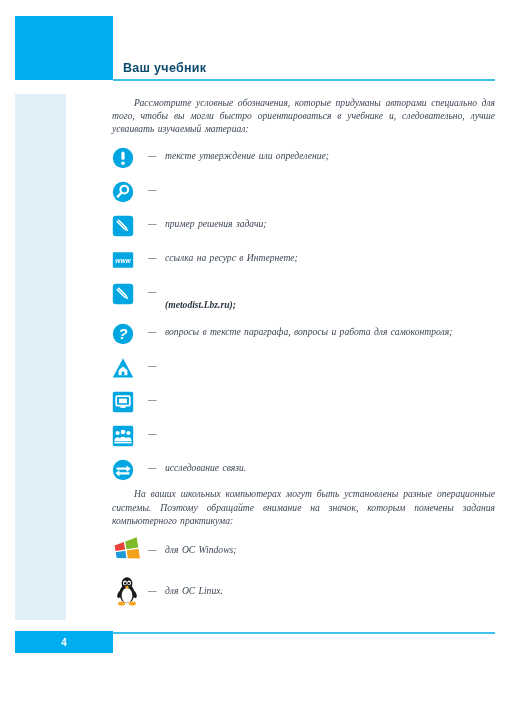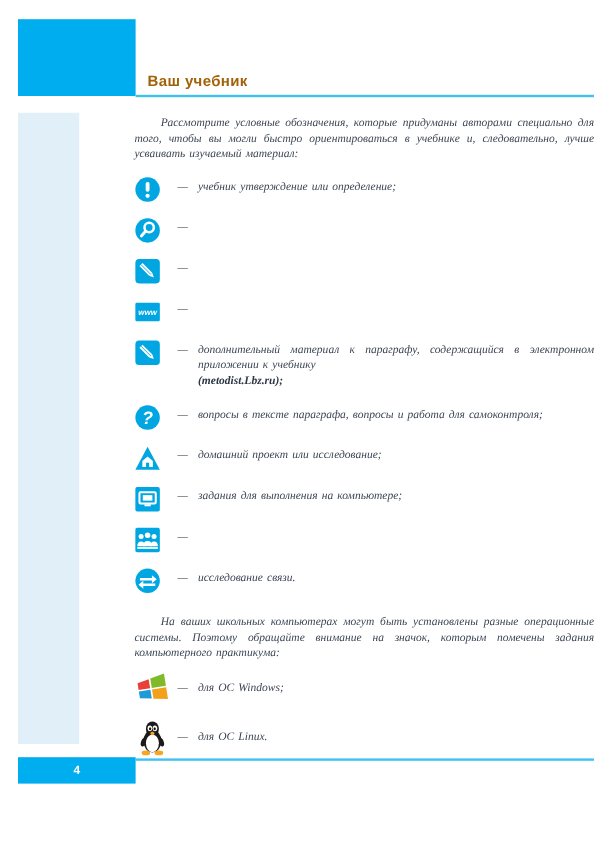--- a/index.html
+++ b/index.html
@@ -24,21 +24,21 @@
     height: 64px;
     background: #00ADEE;
   }
   .header-title {
     position: absolute;
     left: 123px;
     top: 61px;
     font-family: "Liberation Sans", sans-serif;
     font-weight: bold;
     font-size: 12.5px;
-    color: #a16207;
+    color: #0c4a6e;
     letter-spacing: 0.3px;
     white-space: nowrap;
   }
   .header-rule {
     position: absolute;
     left: 113px;
     top: 79px;
     width: 382px;
     height: 2px;
     background: #3FC2F0;
@@ -208,21 +208,21 @@
 
     <li class="legend-item">
       <span class="ico-cell">
         <svg class="ico" viewBox="0 0 22 22" xmlns="http://www.w3.org/2000/svg">
           <circle cx="11" cy="11" r="10.2" fill="#00A6E2"></circle>
           <rect x="9.4" y="4.6" width="3.2" height="8.2" rx="1.6" fill="#ffffff"></rect>
           <circle cx="11" cy="16.2" r="1.8" fill="#ffffff"></circle>
         </svg>
       </span>
       <span class="dash">—</span>
-      <span class="legend-text">учебник утверждение или определение;</span>
+      <span class="legend-text">тексте утверждение или определение;</span>
     </li>
 
     <li class="legend-item">
       <span class="ico-cell">
         <svg class="ico" viewBox="0 0 22 22" xmlns="http://www.w3.org/2000/svg">
           <circle cx="11" cy="11" r="10.2" fill="#00A6E2"></circle>
           <circle cx="12.3" cy="8.6" r="3.9" fill="none" stroke="#ffffff" stroke-width="2.1"></circle>
           <line x1="9.3" y1="11.7" x2="5.8" y2="15.6" stroke="#ffffff" stroke-width="2.4" stroke-linecap="round"></line>
         </svg>
       </span>
@@ -234,45 +234,47 @@
         <svg class="ico" viewBox="0 0 22 22" xmlns="http://www.w3.org/2000/svg">
           <rect x="0.8" y="0.8" width="20.4" height="20.4" rx="3.2" fill="#00A6E2"></rect>
           <g transform="rotate(-45 11 11)">
             <rect x="9.2" y="3.2" width="3.6" height="11.4" fill="#ffffff"></rect>
             <polygon points="9.2,14.6 12.8,14.6 11,18.4" fill="#ffffff"></polygon>
             <line x1="11" y1="3.2" x2="11" y2="14.6" stroke="#00A6E2" stroke-width="0.7"></line>
           </g>
         </svg>
       </span>
       <span class="dash">—</span>
+      <span class="legend-text">пример решения задачи;</span>
     </li>
 
     <li class="legend-item">
       <span class="ico-cell">
         <svg class="ico" viewBox="0 0 22 22" xmlns="http://www.w3.org/2000/svg">
           <rect x="0.8" y="3.2" width="20.4" height="15.6" rx="1.2" fill="#00A6E2"></rect>
           <text x="11" y="13.9" font-family="Liberation Sans, sans-serif" font-size="6.6" font-weight="bold" fill="#ffffff" text-anchor="middle">www</text>
         </svg>
       </span>
       <span class="dash">—</span>
+      <span class="legend-text">ссылка на ресурс в Интернете;</span>
     </li>
 
     <li class="legend-item">
       <span class="ico-cell">
         <svg class="ico" viewBox="0 0 22 22" xmlns="http://www.w3.org/2000/svg">
           <rect x="0.8" y="0.8" width="20.4" height="20.4" rx="3.2" fill="#00A6E2"></rect>
           <g transform="rotate(-45 11 11)">
             <rect x="9.2" y="3.2" width="3.6" height="11.4" fill="#ffffff"></rect>
             <polygon points="9.2,14.6 12.8,14.6 11,18.4" fill="#ffffff"></polygon>
             <line x1="11" y1="3.2" x2="11" y2="14.6" stroke="#00A6E2" stroke-width="0.7"></line>
           </g>
         </svg>
       </span>
       <span class="dash">—</span>
-      <span class="legend-text"><span>дополнительный материал к параграфу, содержащийся в электронном приложении к учебнику</span>
+      <span class="legend-text">
         <br><b>(metodist.Lbz.ru);</b></span>
     </li>
 
     <li class="legend-item">
       <span class="ico-cell">
         <svg class="ico" viewBox="0 0 22 22" xmlns="http://www.w3.org/2000/svg">
           <circle cx="11" cy="11" r="10.2" fill="#00A6E2"></circle>
           <text x="11" y="16.3" font-family="Liberation Sans, sans-serif" font-size="15" font-weight="bold" fill="#ffffff" text-anchor="middle">?</text>
         </svg>
       </span>
@@ -282,34 +284,32 @@
 
     <li class="legend-item">
       <span class="ico-cell">
         <svg class="ico" viewBox="0 0 22 22" xmlns="http://www.w3.org/2000/svg">
           <polygon points="11,1.2 21.2,20.4 0.8,20.4" fill="#00A6E2"></polygon>
           <polygon points="11,9.4 15.4,13.2 15.4,18.2 6.6,18.2 6.6,13.2" fill="#ffffff"></polygon>
           <rect x="9.7" y="14.6" width="2.6" height="3.6" fill="#00A6E2"></rect>
         </svg>
       </span>
       <span class="dash">—</span>
-      <span class="legend-text">домашний проект или исследование;</span>
     </li>
 
     <li class="legend-item">
       <span class="ico-cell">
         <svg class="ico" viewBox="0 0 22 22" xmlns="http://www.w3.org/2000/svg">
           <rect x="0.8" y="0.8" width="20.4" height="20.4" rx="1.6" fill="#00A6E2"></rect>
           <rect x="4.2" y="5.2" width="13.6" height="9.4" rx="1" fill="none" stroke="#ffffff" stroke-width="1.7"></rect>
           <rect x="7.0" y="7.6" width="8.0" height="4.6" fill="#ffffff"></rect>
           <rect x="8.4" y="15.2" width="5.2" height="1.7" fill="#ffffff"></rect>
         </svg>
       </span>
       <span class="dash">—</span>
-      <span class="legend-text">задания для выполнения на компьютере;</span>
     </li>
 
     <li class="legend-item">
       <span class="ico-cell">
         <svg class="ico" viewBox="0 0 22 22" xmlns="http://www.w3.org/2000/svg">
           <rect x="0.8" y="0.8" width="20.4" height="20.4" rx="1.6" fill="#00A6E2"></rect>
           <circle cx="5.6" cy="8.0" r="2.1" fill="#ffffff"></circle>
           <circle cx="11.0" cy="7.0" r="2.3" fill="#ffffff"></circle>
           <circle cx="16.4" cy="8.0" r="2.1" fill="#ffffff"></circle>
           <path d="M2.4 16.2 q0-4.0 3.2-4.0 q3.2 0 3.2 4.0 z" fill="#ffffff"></path>
@@ -328,21 +328,21 @@
           <polygon points="4.6,8.6 14.6,8.6 14.6,6.4 18.6,9.7 14.6,13.0 14.6,10.8 4.6,10.8" fill="#ffffff"></polygon>
           <polygon points="17.4,13.2 7.4,13.2 7.4,11.0 3.4,14.3 7.4,17.6 7.4,15.4 17.4,15.4" fill="#ffffff"></polygon>
         </svg>
       </span>
       <span class="dash">—</span>
       <span class="legend-text">исследование связи.</span>
     </li>
 
   </ul>
 
-  <p class="para" style="margin-top:17px;">На ваших школьных компьютерах могут быть установлены разные операционные системы. Поэтому обращайте внимание на значок, которым помечены задания компьютерного практикума:</p>
+  <p class="para" style="margin-top:6px;">На ваших школьных компьютерах могут быть установлены разные операционные системы. Поэтому обращайте внимание на значок, которым помечены задания компьютерного практикума:</p>
 
   <ul class="os-list" style="margin-top:9px;">
 
     <li class="os-item">
       <span class="os-ico-cell">
         <svg width="30" height="26" viewBox="0 0 30 26" xmlns="http://www.w3.org/2000/svg">
           <g transform="rotate(-9 15 13)">
             <path d="M3.5 6.5 L13.2 4.6 L13.2 12.2 L3.5 12.2 Z" fill="#E8413A"></path>
             <path d="M14.6 4.3 L26.5 2.0 L26.5 12.2 L14.6 12.2 Z" fill="#7FBA28"></path>
             <path d="M3.5 13.5 L13.2 13.5 L13.2 21.0 L3.5 19.2 Z" fill="#1C9BD6"></path>

